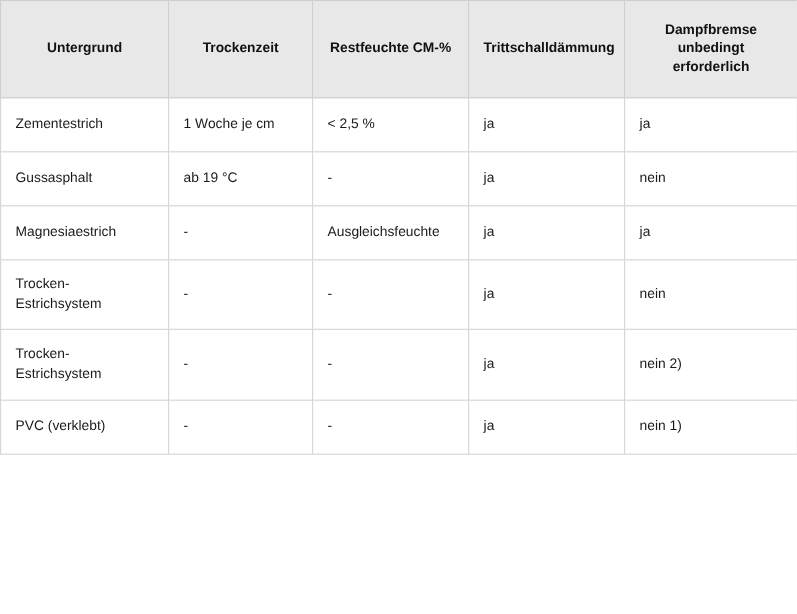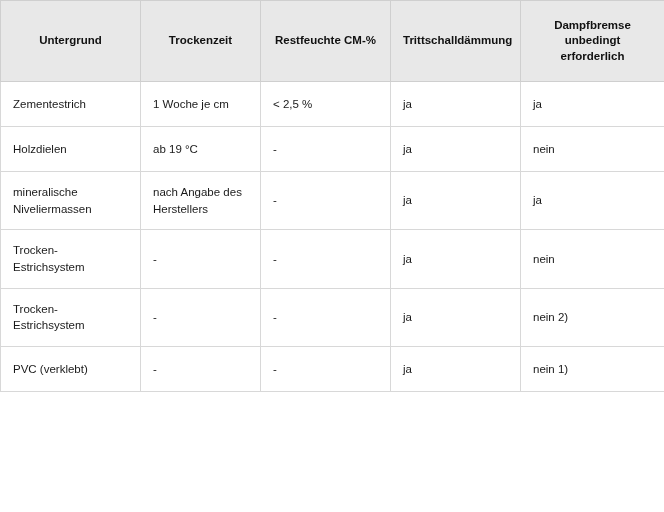--- a/index.html
+++ b/index.html
@@ -79,30 +79,30 @@
     </thead>
     <tbody>
       <tr>
         <td>Zementestrich</td>
         <td>1 Woche je cm</td>
         <td>&lt; 2,5 %</td>
         <td>ja</td>
         <td>ja</td>
       </tr>
       <tr>
-        <td>Holzdielen</td>
+        <td>Gussasphalt</td>
         <td>ab 19 °C</td>
         <td>-</td>
         <td>ja</td>
         <td>nein</td>
       </tr>
       <tr>
-        <td>mineralische Niveliermassen</td>
-        <td>nach Angabe des Herstellers</td>
+        <td>Magnesiaestrich</td>
         <td>-</td>
+        <td>Ausgleichsfeuchte</td>
         <td>ja</td>
         <td>ja</td>
       </tr>
       <tr>
         <td>Trocken-Estrichsystem</td>
         <td>-</td>
         <td>-</td>
         <td>ja</td>
         <td>nein</td>
       </tr>

